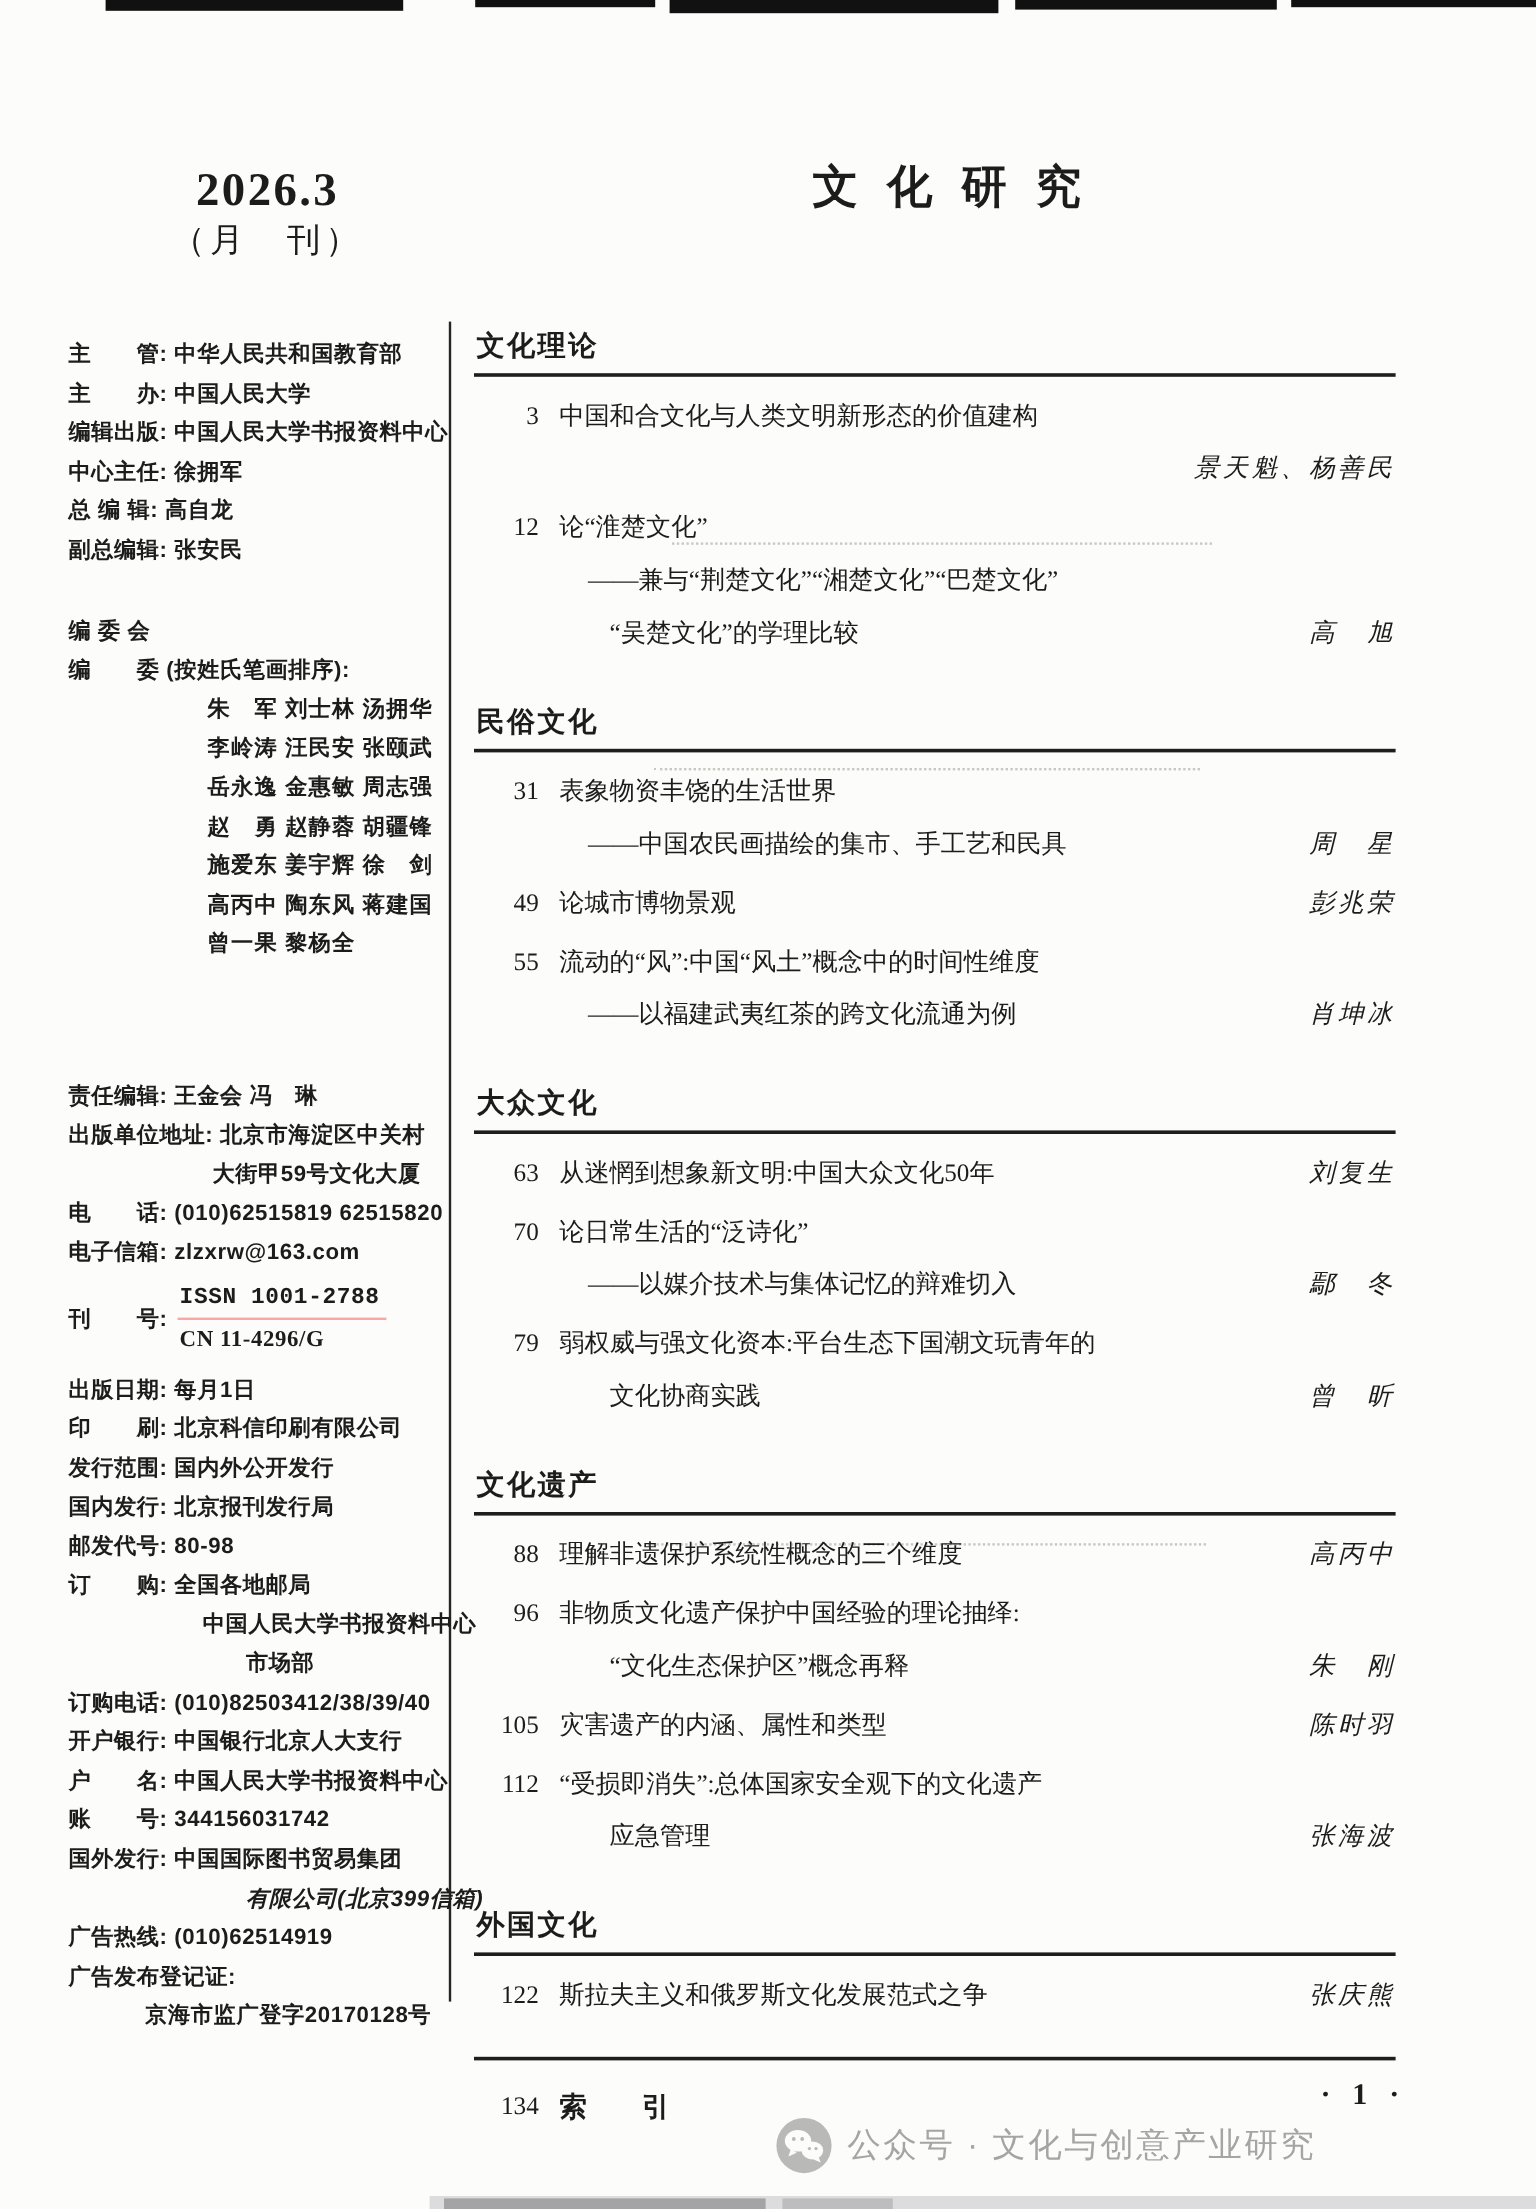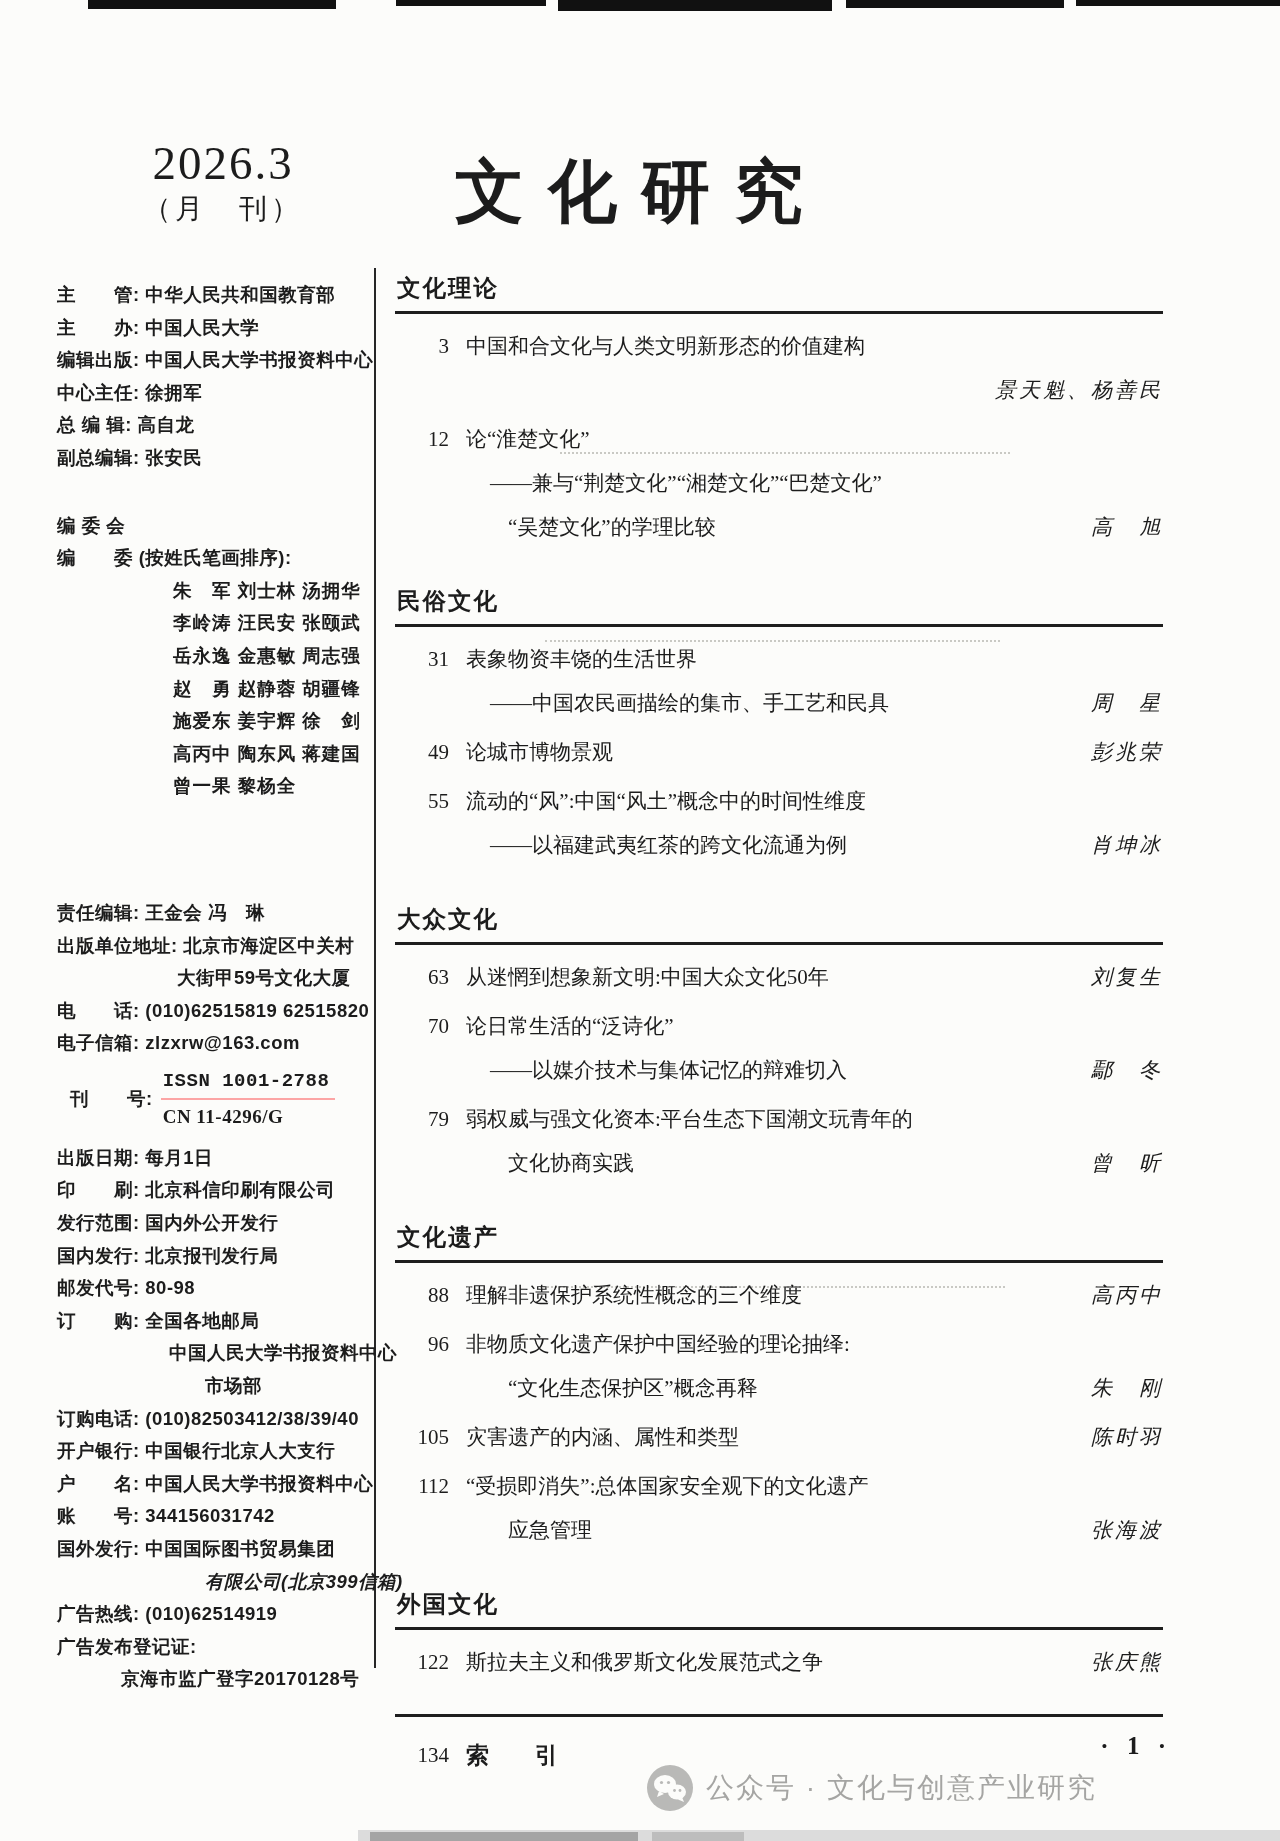--- a/index.html
+++ b/index.html
@@ -8,37 +8,37 @@
     background:#fcfcfa; color:#1c1c1c; overflow:hidden;
     font-family:"Liberation Serif", serif;
   }
   
   .scan-bar{position:absolute; background:#111;}
   .bottom-strip{position:absolute; background:#dcdcdc;}
   .bottom-seg{position:absolute; background:#a4a4a4;}
   .artifact-dotted{position:absolute; border-top:2px dotted #c9c9c4; height:0;}
   
   .issue-block{position:absolute; left:108px; top:136px; width:230px; text-align:center;}
-  .issue-number{font-size:47px; font-weight:normal; letter-spacing:2px;}
+  .issue-number{font-size:39px; font-weight:bold; letter-spacing:2px;}
   .issue-period{font-size:28px; letter-spacing:4px;}
   .journal-title{
-    position:absolute; left:455px; top:146px; width:470px; text-align:left;
-    font-size:69px; font-weight:bold; letter-spacing:24px; white-space:nowrap;
+    position:absolute; left:455px; top:130px; width:470px; text-align:right;
+    font-size:38px; font-weight:bold; letter-spacing:24px; white-space:nowrap;
   }
   
   .divider{position:absolute; left:374px; top:268px; width:2px; height:1400px; background:#262626;}
   .left-col{
     position:absolute; left:57px; top:279px; width:312px;
     font-family:"Liberation Sans", sans-serif; font-size:18.5px; font-weight:bold;
     line-height:32.6px; letter-spacing:0.5px;
   }
   .info-row{white-space:nowrap;}
   .info-row.names{padding-left:116px; letter-spacing:1px;}
   .kanhao{display:flex; align-items:center; margin:6px 0 10px 0;}
-  .kanhao-label{flex:none;margin-left:13px;}
+  .kanhao-label{flex:none;}
   .kanhao-frac{display:inline-block; margin-left:8px; text-align:left;
     font-family:"Liberation Serif", serif; font-size:19px; line-height:30px;}
   .kanhao-issn{display:block; border-bottom:2px solid #fca5a5; padding:0 6px 2px 2px;font-family:Liberation Mono, monospace;}
   .kanhao-cn{display:block; padding:2px 2px 0 2px;}
   
   .right-col{position:absolute; left:395px; top:272px; width:768px; font-size:21px;}
   .toc-section{display:block;}
   .toc-section + .toc-section{margin-top:36px;}
   .toc-section-title{
     font-family:"Liberation Sans", sans-serif; font-weight:bold; font-size:23.5px;

